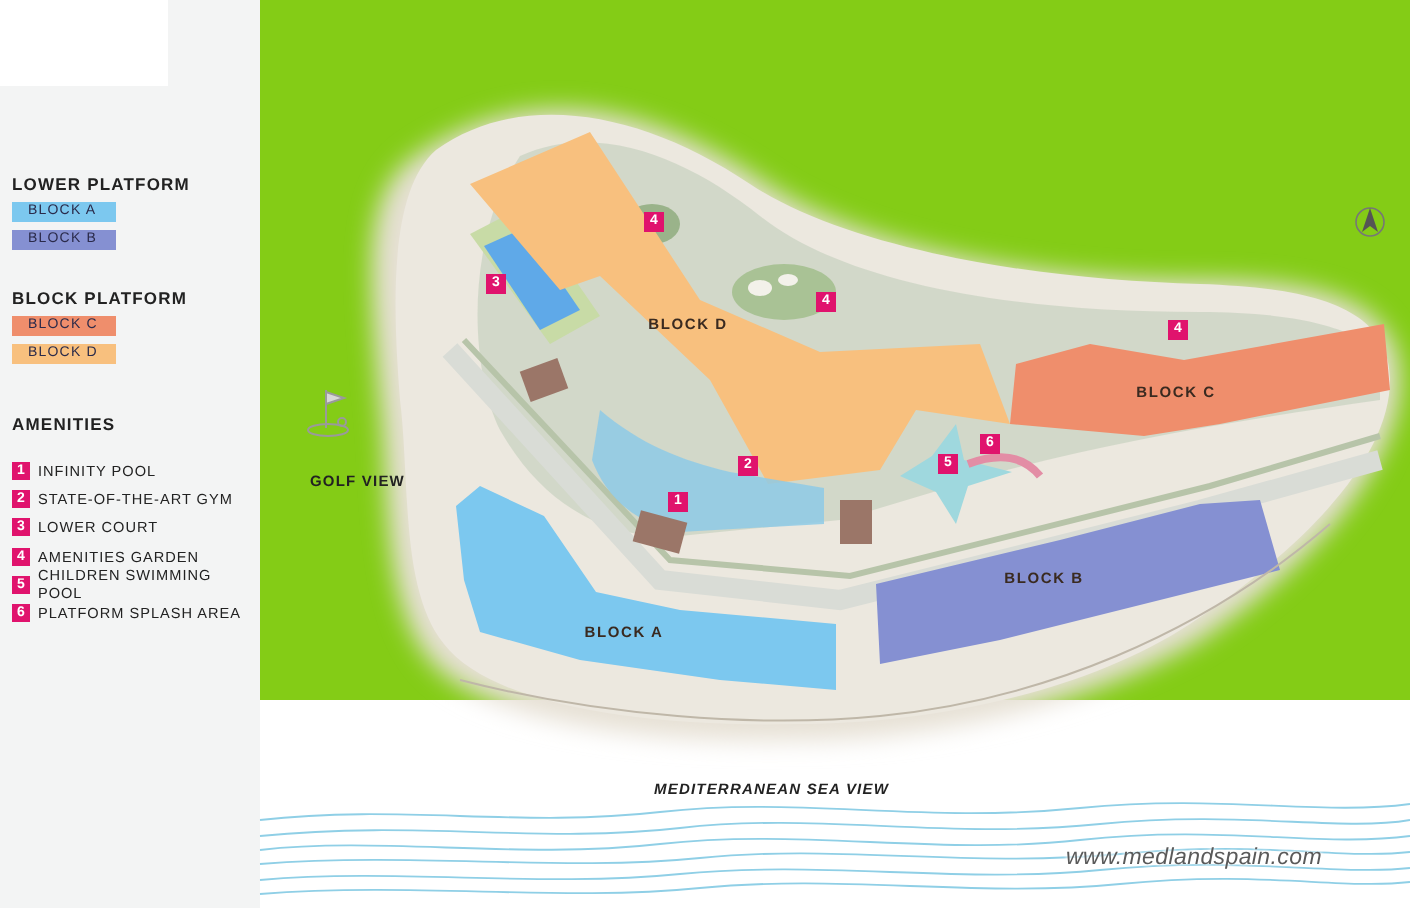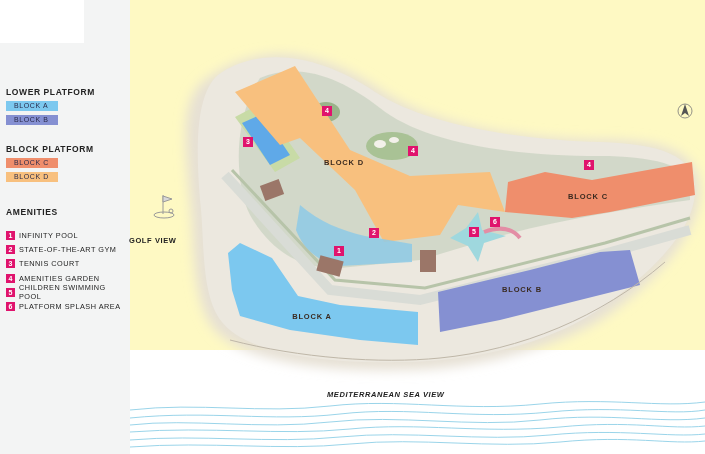--- a/index.html
+++ b/index.html
@@ -1,27 +1,27 @@
 <!DOCTYPE html>
 <html><head>
 <meta charset="utf-8">
 <style>
   * { box-sizing: border-box; margin: 0; padding: 0; }
   html, body { width: 705px; height: 454px; overflow: hidden; background: #ffffff; font-family: "Liberation Sans", "DejaVu Sans", sans-serif; }
-  .page { position: relative; width: 705px; height: 350px; background: #fef9c3; }
+  .page { position: relative; width: 705px; height: 350px; background: #84cc16; }
   .sidebar { position: absolute; left: 0; top: 0; width: 130px; height: 454px; background: #f3f4f4; }
   .sidebar .topblock { position: absolute; left: 0; top: 0; width: 84px; height: 43px; background: #ffffff; }
   .legend-heading { position: absolute; left: 6px; font-size: 8.5px; font-weight: bold; letter-spacing: 0.6px; color: #222; }
   .swatch { position: absolute; left: 6px; width: 52px; height: 10px; font-size: 7px; letter-spacing: 0.6px; color: #2a2a4a; padding-left: 8px; line-height: 10px; }
   .amenity { position: absolute; left: 6px; height: 10px; display: flex; align-items: center; }
   .amenity .num { width: 9px; height: 9px; background: #e0136d; color: #fff; font-size: 7px; font-weight: bold; text-align: center; line-height: 9px; margin-right: 4px; }
   .amenity .lbl { font-size: 7.3px; letter-spacing: 0.5px; color: #222; }
   .block-label { position: absolute; font-size: 7.5px; font-weight: bold; letter-spacing: 0.8px; color: #3a2a20; transform: translate(-50%, -50%); white-space: nowrap; }
   .marker { position: absolute; width: 10px; height: 10px; background: #e0136d; color: #fff; font-size: 7px; font-weight: bold; text-align: center; line-height: 10px; transform: translate(-50%, -50%); }
-  .golf { position: absolute; left: 129px; top: 236px; font-size: 7.5px; font-weight: bold; letter-spacing: 0.6px; color: #222; }
+  .golf { position: absolute; left: 155px; top: 236px; font-size: 7.5px; font-weight: bold; letter-spacing: 0.6px; color: #222; }
   .sea { position: absolute; left: 327px; top: 390px; font-size: 7.5px; font-weight: bold; letter-spacing: 0.6px; color: #222; font-style: italic; }
   .watermark { position: absolute; left: 533px; top: 423px; font-size: 11.5px; font-style: italic; color: #5a5a5a; letter-spacing: 0.2px; text-shadow: 0 0 2px #fff, 0 0 2px #fff; }
 </style>
 </head>
 <body>
 
 <div class="page">
 
   <div class="sidebar">
     <div class="topblock"></div>
@@ -38,21 +38,21 @@
     <div class="amenity" style="top:230px">
       <span class="num">1</span>
       <span class="lbl">INFINITY POOL</span>
     </div>
     <div class="amenity" style="top:244px">
       <span class="num">2</span>
       <span class="lbl">STATE-OF-THE-ART GYM</span>
     </div>
     <div class="amenity" style="top:258px">
       <span class="num">3</span>
-      <span class="lbl">TENNIS COURT</span>
+      <span class="lbl">LOWER COURT</span>
     </div>
     <div class="amenity" style="top:273px">
       <span class="num">4</span>
       <span class="lbl">AMENITIES GARDEN</span>
     </div>
     <div class="amenity" style="top:287px">
       <span class="num">5</span>
       <span class="lbl">CHILDREN SWIMMING POOL</span>
     </div>
     <div class="amenity" style="top:301px">
@@ -140,13 +140,14 @@
   <div class="marker" style="left:374px;top:233px">2</div>
   <div class="marker" style="left:248px;top:142px">3</div>
   <div class="marker" style="left:327px;top:111px">4</div>
   <div class="marker" style="left:413px;top:151px">4</div>
   <div class="marker" style="left:589px;top:165px">4</div>
   <div class="marker" style="left:474px;top:232px">5</div>
   <div class="marker" style="left:495px;top:222px">6</div>
 
   <div class="golf">GOLF VIEW</div>
   <div class="sea">MEDITERRANEAN SEA VIEW</div>
+  <div class="watermark">www.medlandspain.com</div>
 </div>
 
 </body></html>

